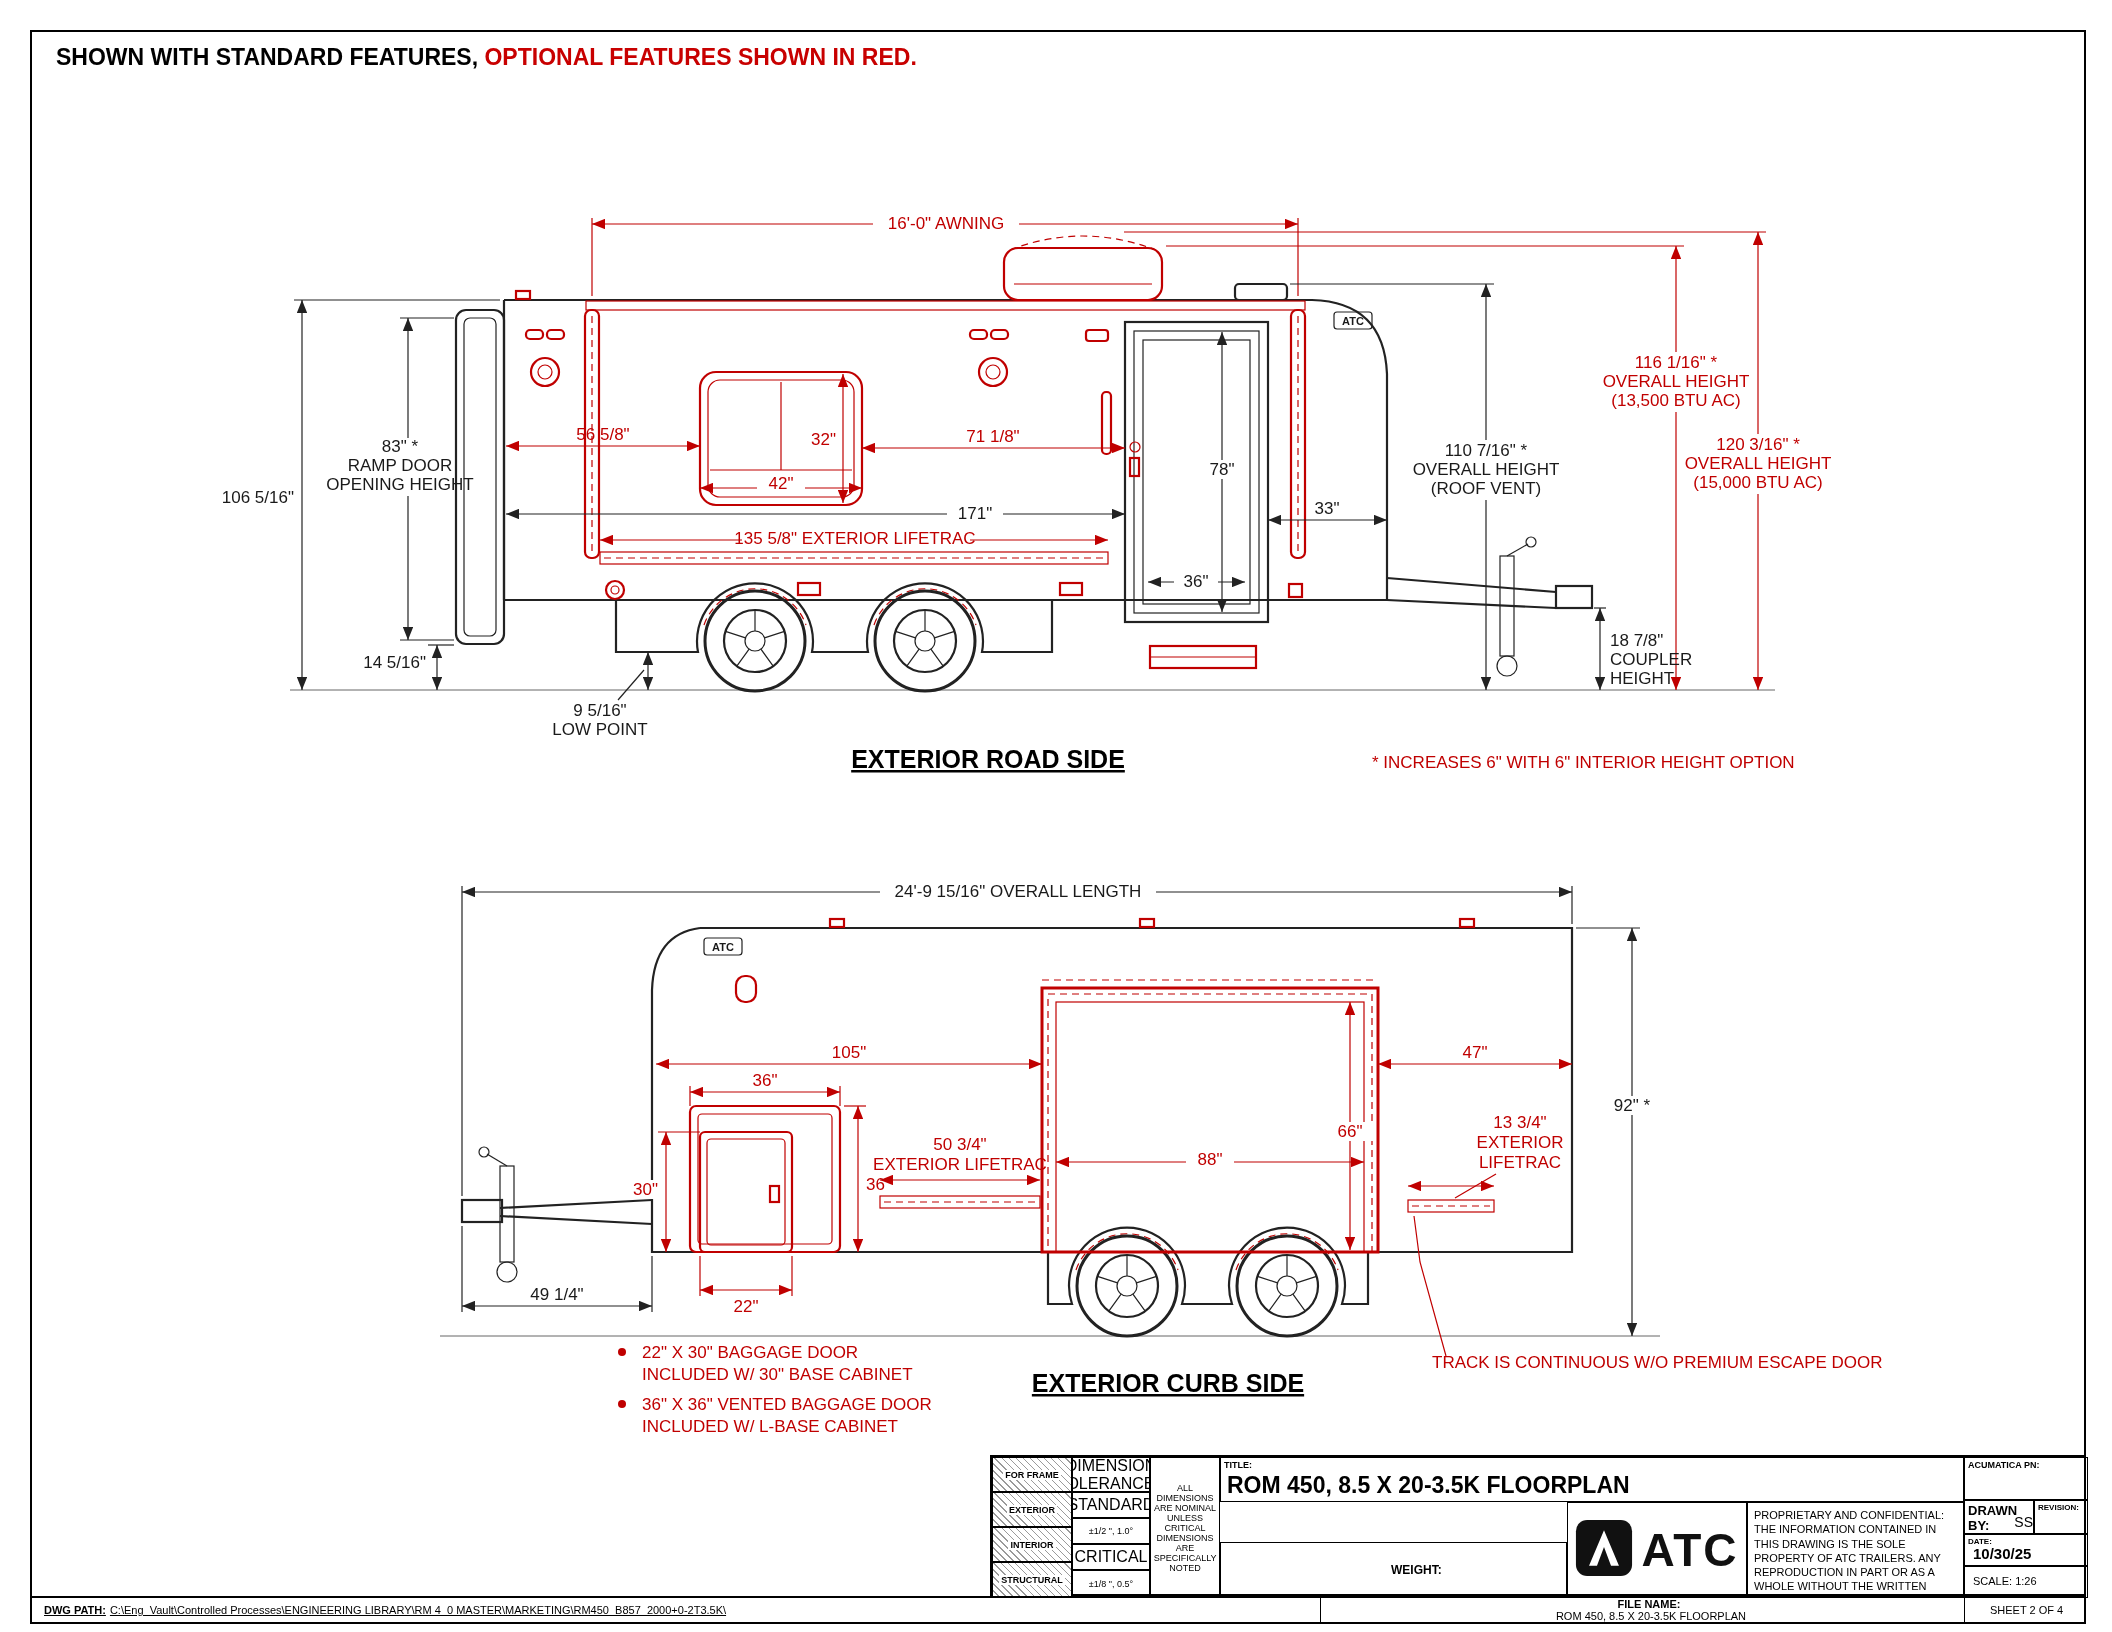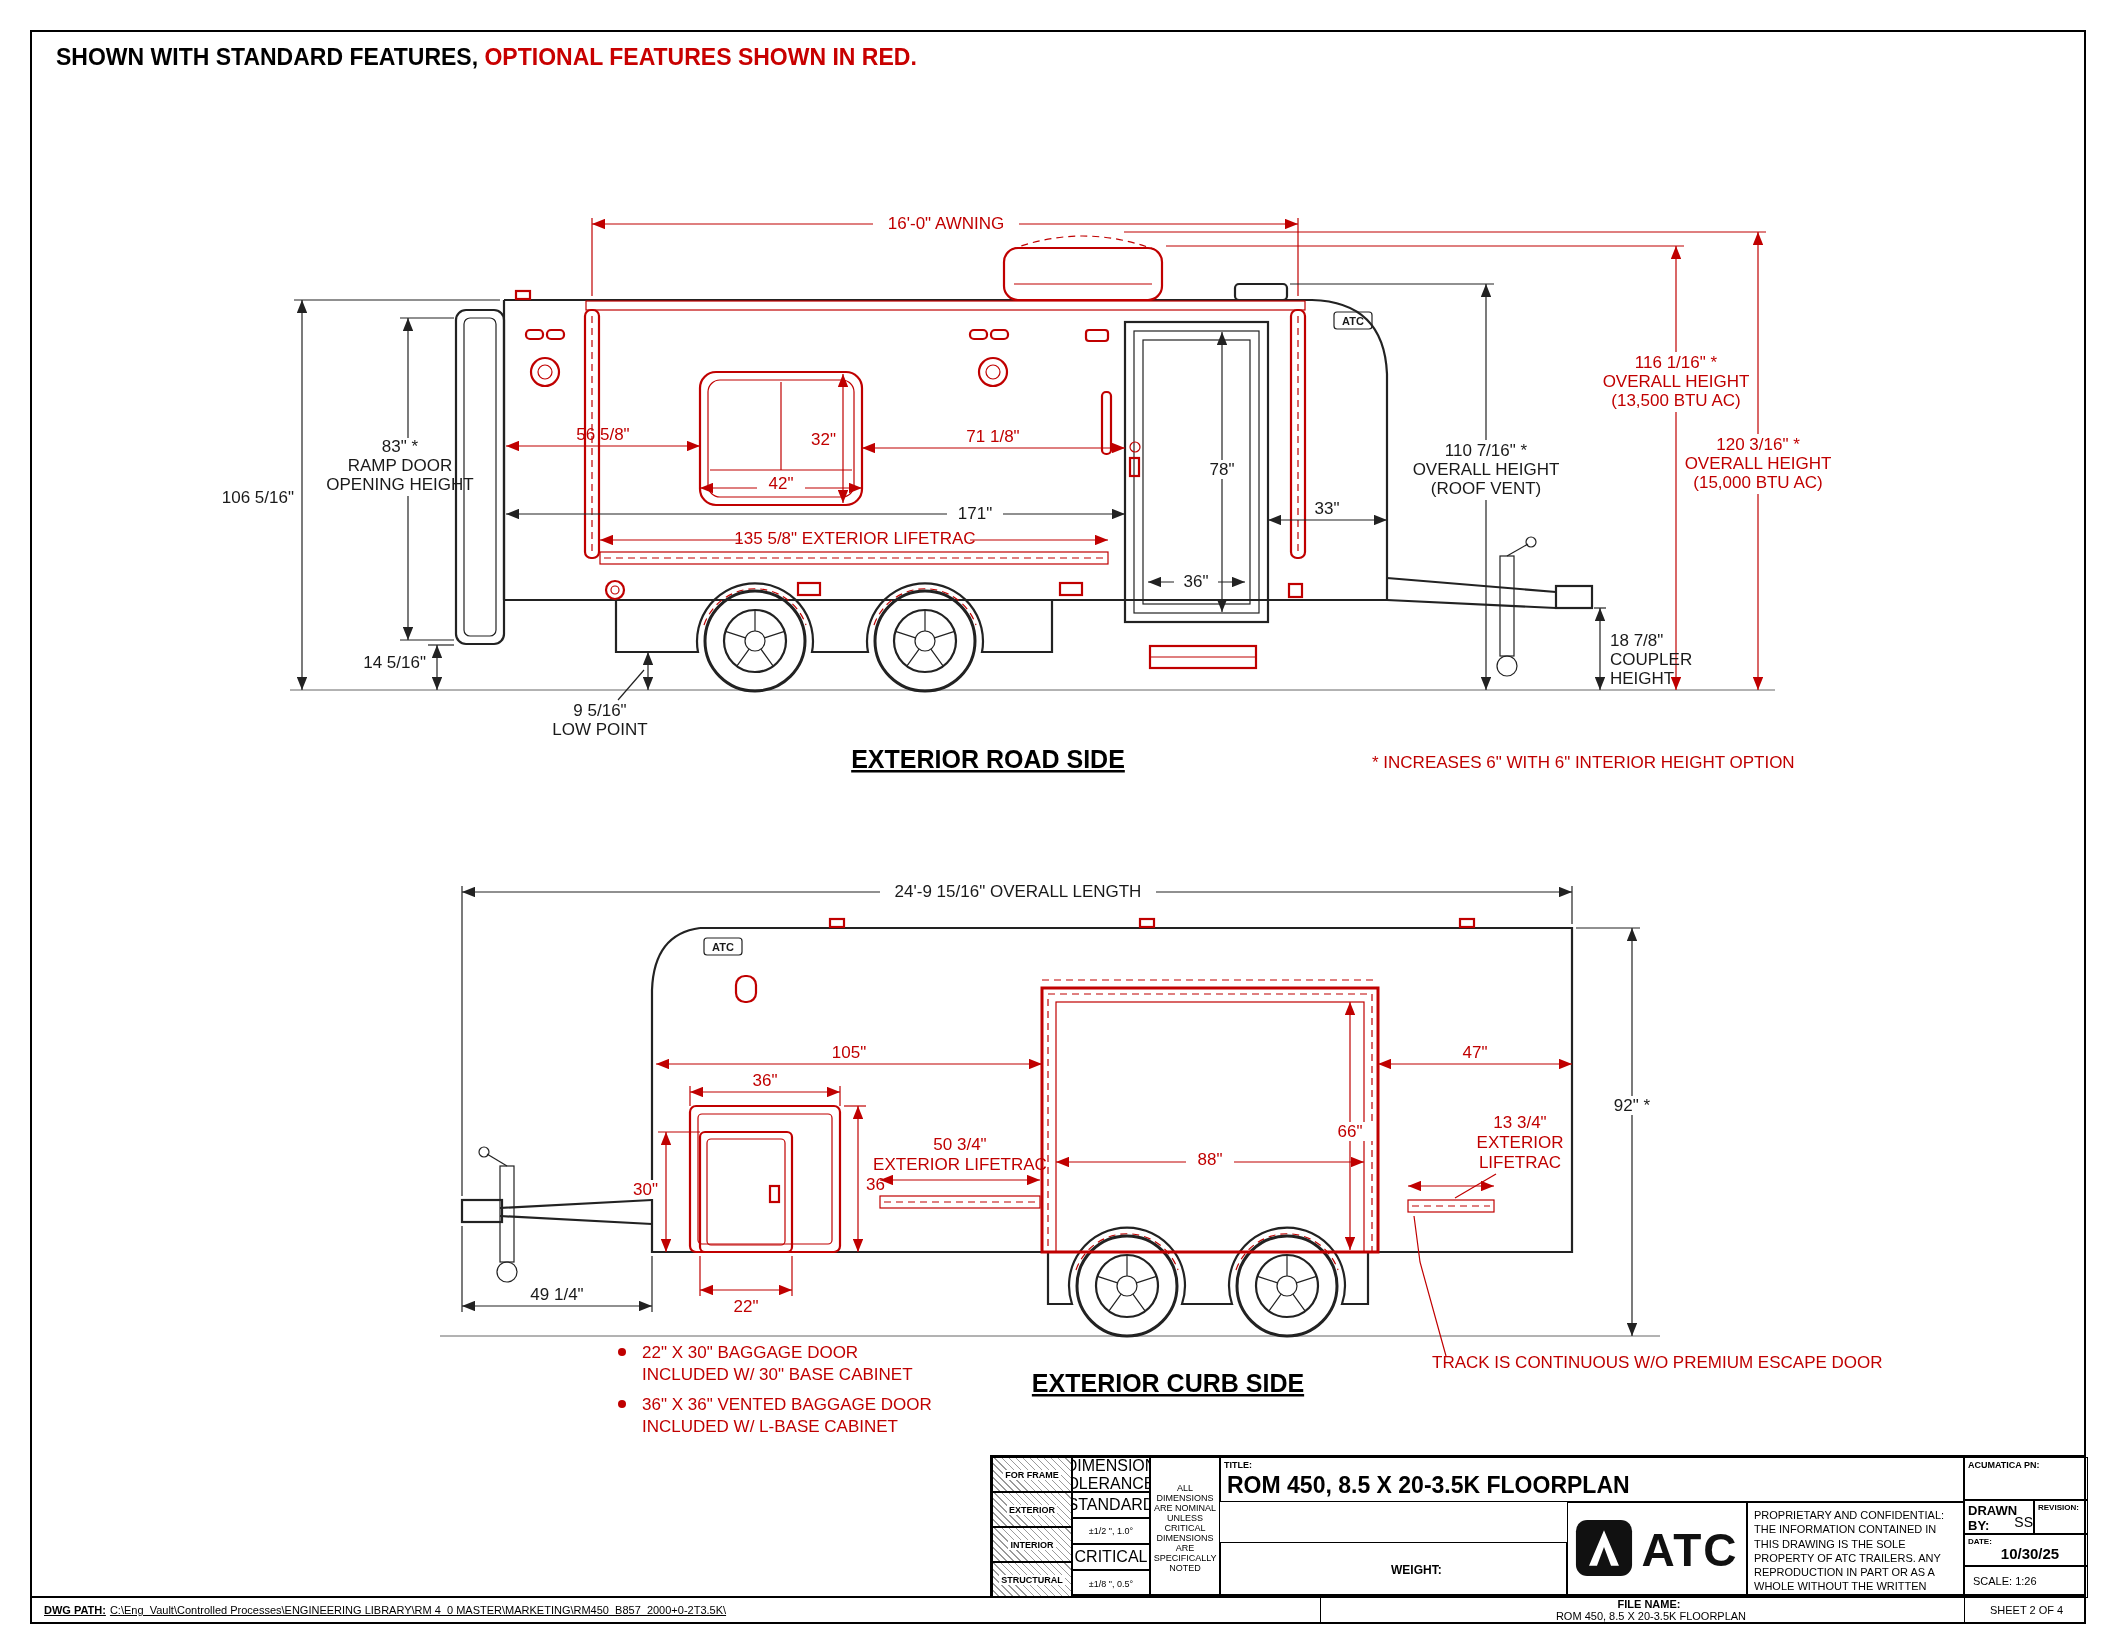--- a/index.html
+++ b/index.html
@@ -440,21 +440,21 @@
   </div>
   <div class="cell" style="left:972px;top:43px;width:70px;height:34px;">
     <span class="tb-corner" style="font-size:13px;">DRAWN BY:</span>
     <div style="text-align:right;margin-top:13px;font-size:14px;">SS</div>
   </div>
   <div class="cell" style="left:1042px;top:43px;width:54px;height:34px;">
     <span class="tb-corner" style="font-size:8px;">REVISION:</span>
   </div>
   <div class="cell" style="left:972px;top:77px;width:124px;height:32px;">
     <span class="tb-corner" style="font-size:8px;">DATE:</span>
-    <div class="big-val" style="margin-top:10px;text-align:center;">10/30/25</div>
+    <div class="big-val" style="margin-top:10px;">10/30/25</div>
   </div>
   <div class="cell" style="left:972px;top:109px;width:124px;height:32px;">
     <div style="margin:8px 0 0 8px;font-size:11px;">SCALE: 1:26</div>
   </div>
 </div>
 
 <div class="footerbar">
   <div class="fcell" style="left:0;width:1288px;padding-left:12px;text-decoration:underline;">
     <span class="fb">DWG PATH:</span>
     <span class="fv">C:\Eng_Vault\Controlled Processes\ENGINEERING LIBRARY\RM 4_0 MASTER\MARKETING\RM450_B857_2000+0-2T3.5K\</span>

